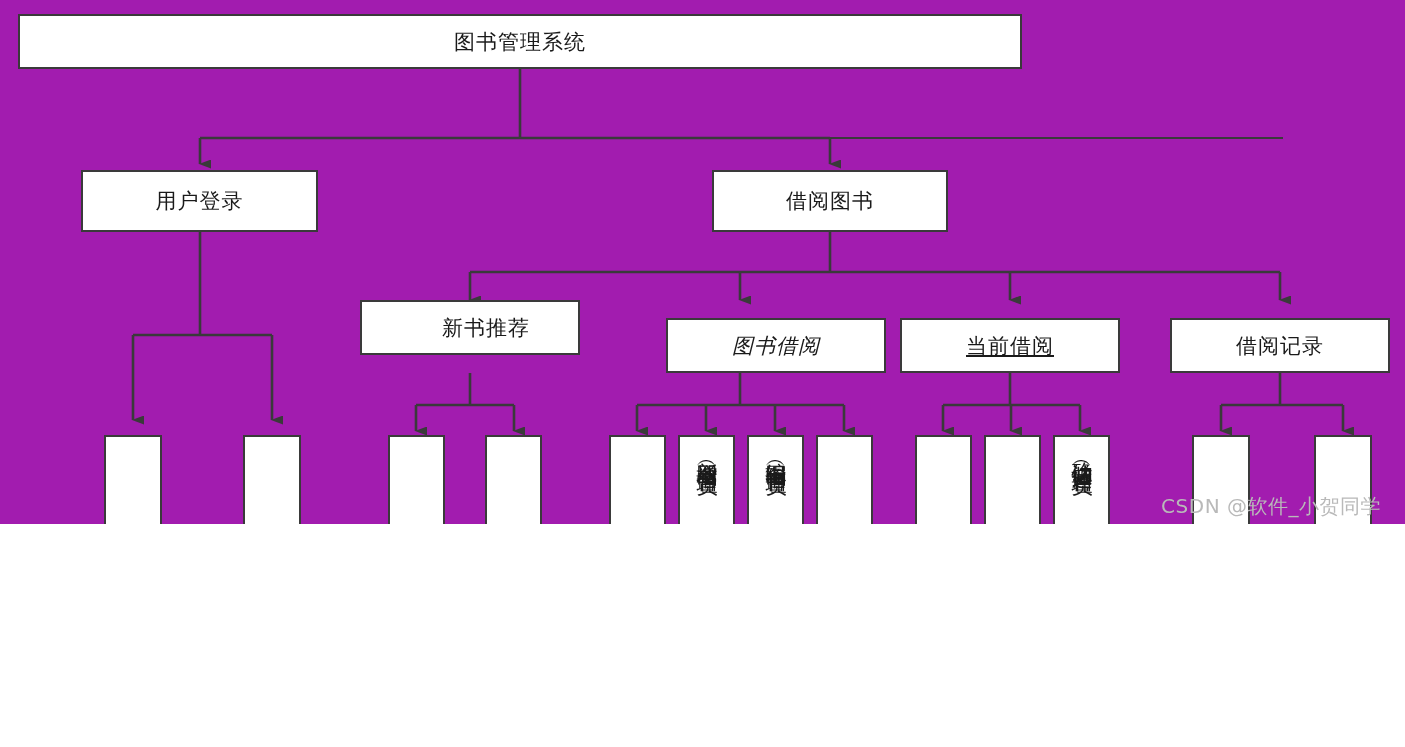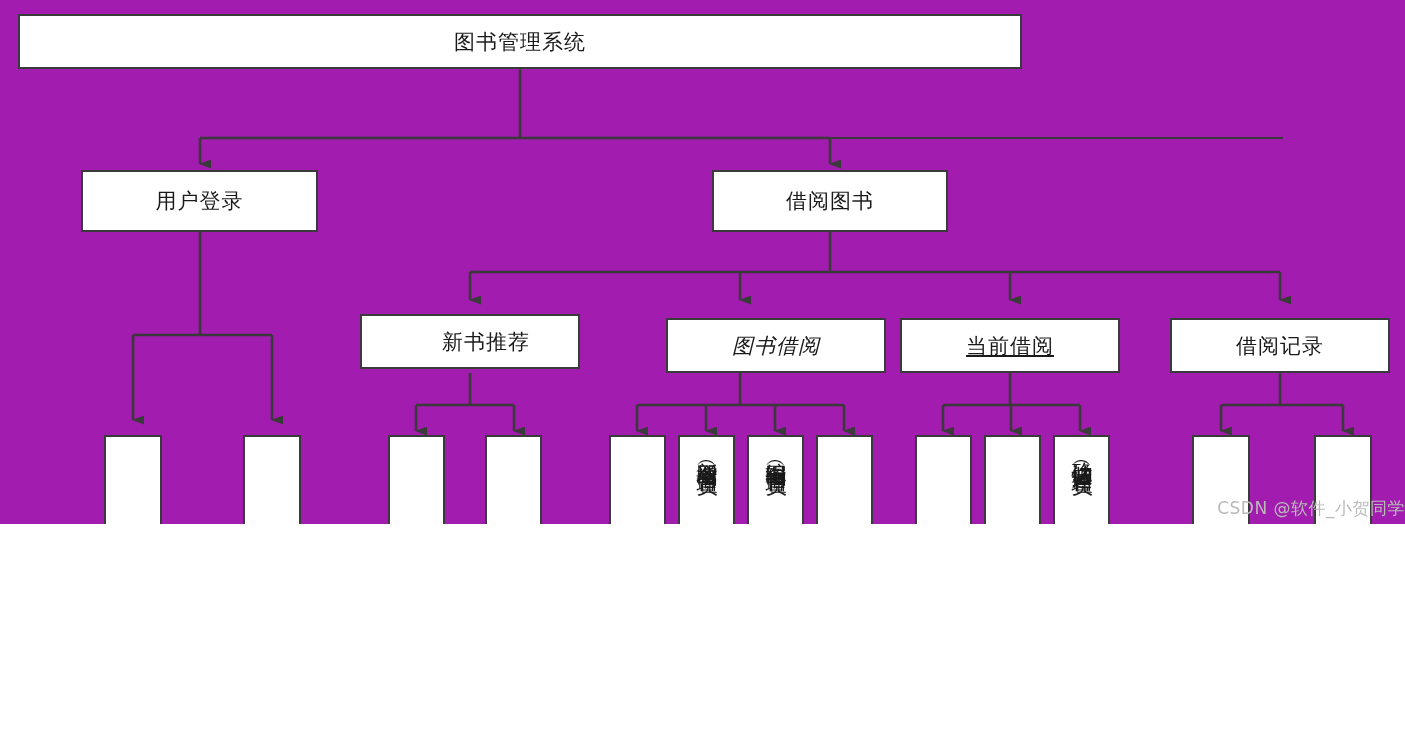--- a/index.html
+++ b/index.html
@@ -50,23 +50,23 @@
   .node.vert.toptext {
     justify-content: flex-start;
     padding-top: 8px;
   }
   .label {
     display: block;
     white-space: pre-line;
   }
   #watermark {
     position: absolute;
-    right: 0;
+    right: 24px;
     bottom: 4px;
-    font-size: 17px;
+    font-size: 20px;
     color: #b9b9b9;
     letter-spacing: 0.5px;
     white-space: nowrap;
   }
 </style>
 </head>
 <body>
 
 <div id="canvas">
 
@@ -126,21 +126,21 @@
     <span class="label">图书管理系统</span>
   </div>
 
   <div class="node horiz" style="left:81px; top:170px; width:237px; height:62px;">
     <span class="label">用户登录</span>
   </div>
   <div class="node horiz" style="left:712px; top:170px; width:236px; height:62px;">
     <span class="label">借阅图书</span>
   </div>
 
-  <div class="node horiz" style="left:360px; top:314px; width:220px; height:55px;padding-left:32px;">
+  <div class="node horiz" style="left:360px; top:300px; width:220px; height:55px;padding-left:32px;">
     <span class="label">新书推荐</span>
   </div>
   <div class="node horiz" style="left:666px; top:318px; width:220px; height:55px;font-style:italic;">
     <span class="label">图书借阅</span>
   </div>
   <div class="node horiz" style="left:900px; top:318px; width:220px; height:55px;text-decoration:underline;">
     <span class="label">当前借阅</span>
   </div>
   <div class="node horiz" style="left:1170px; top:318px; width:220px; height:55px;justify-content:center;">
     <span class="label">借阅记录</span>

